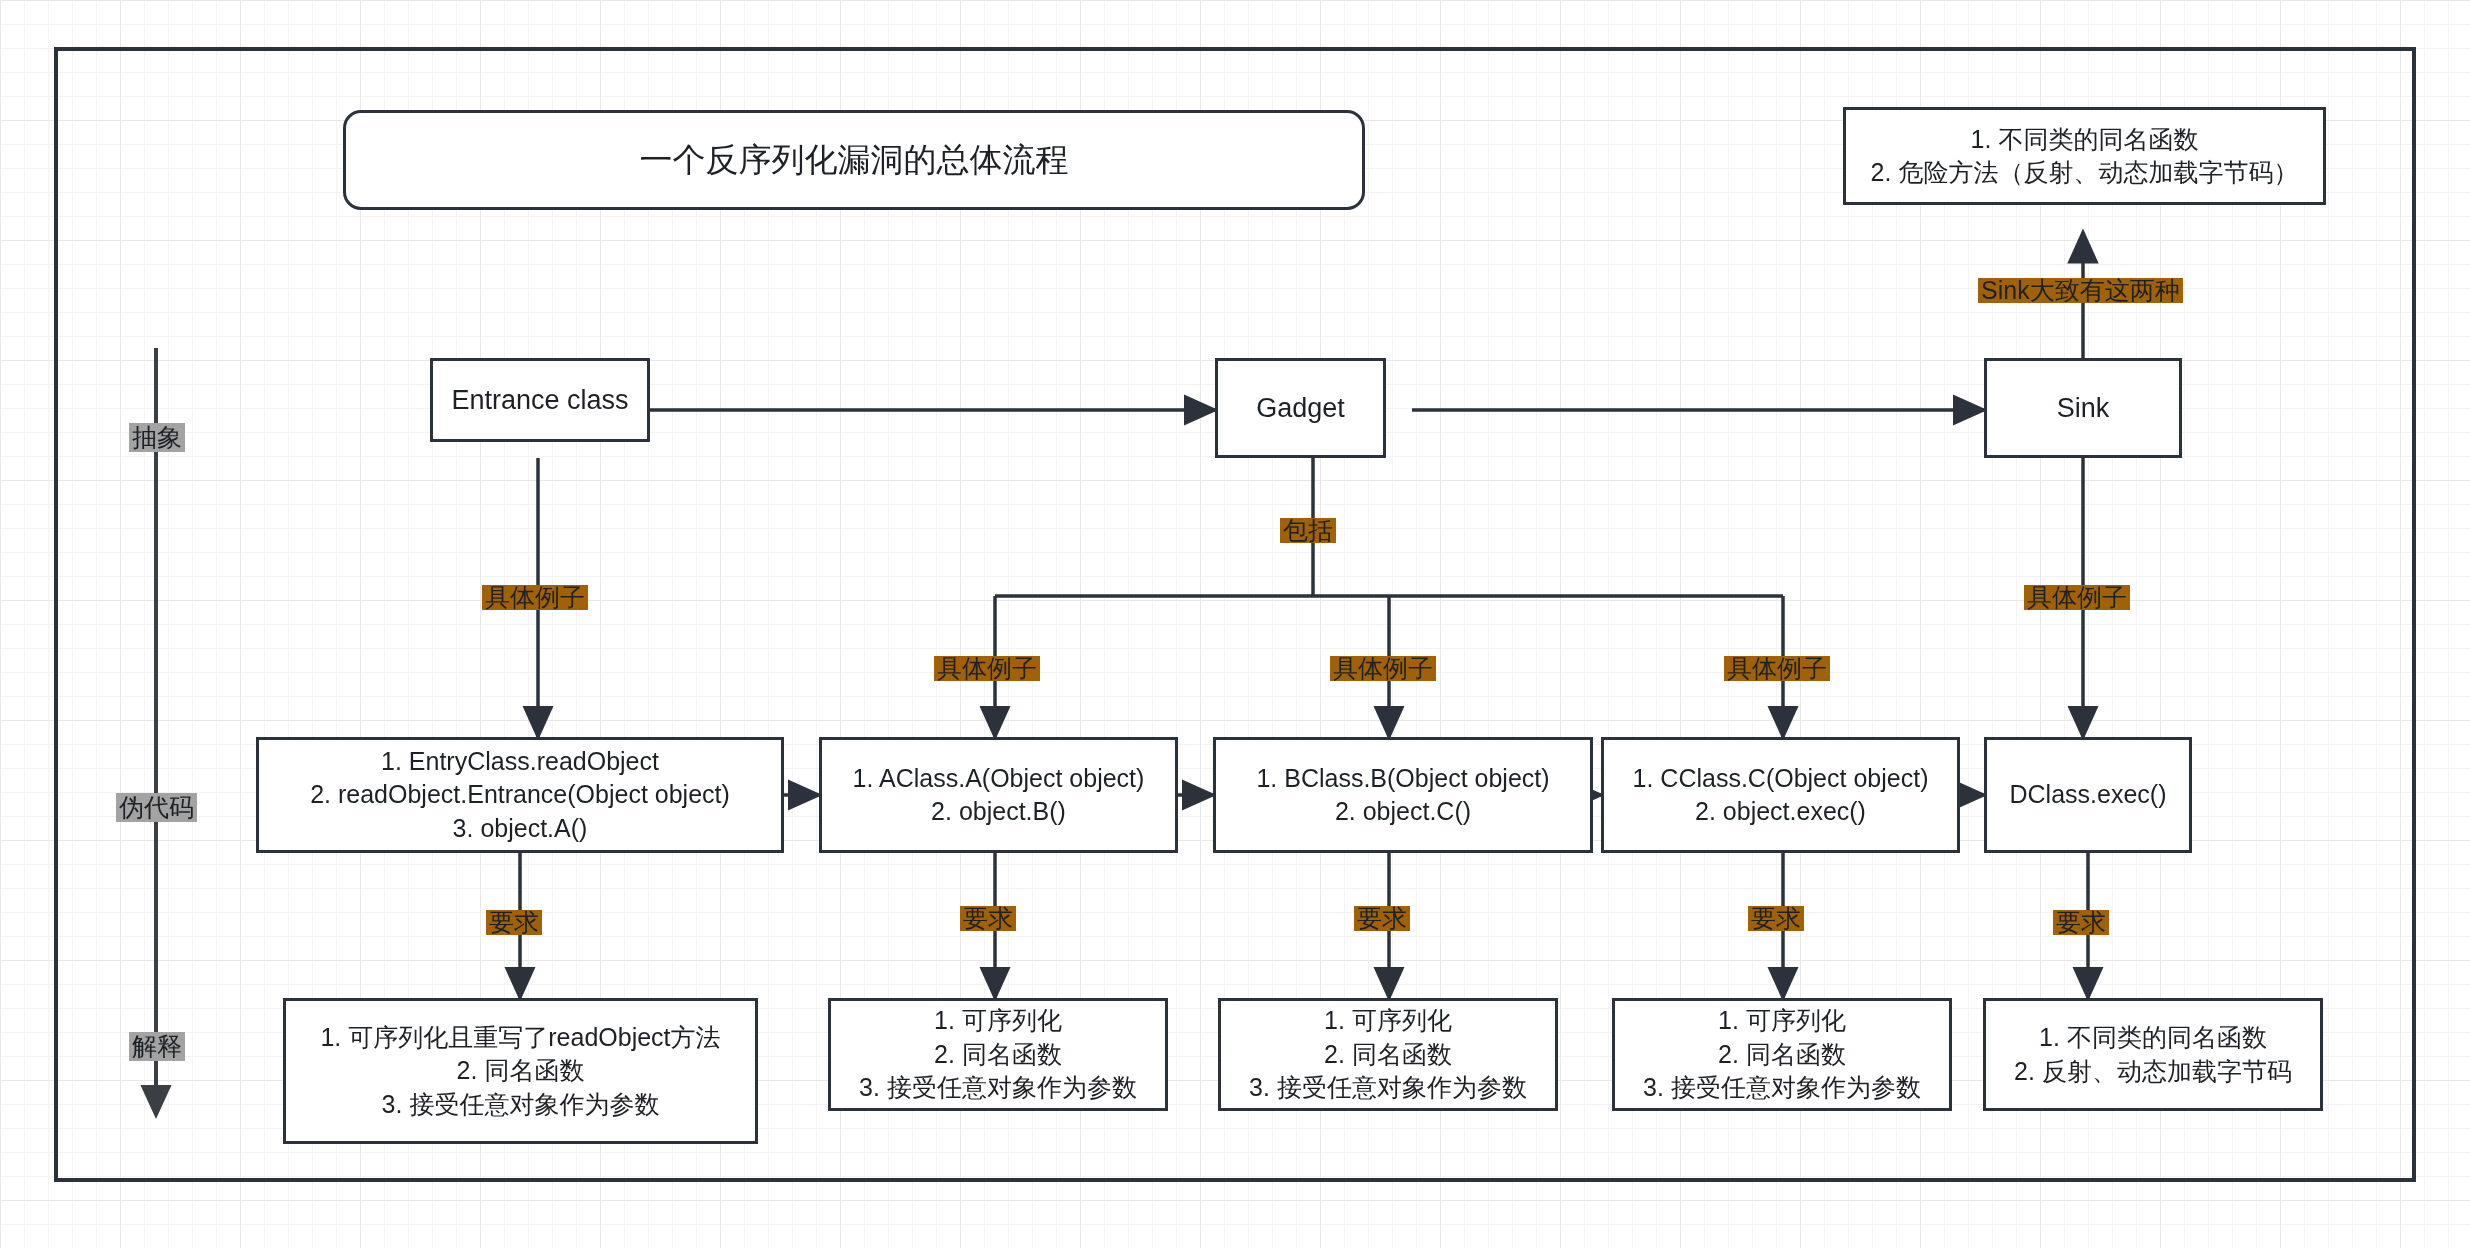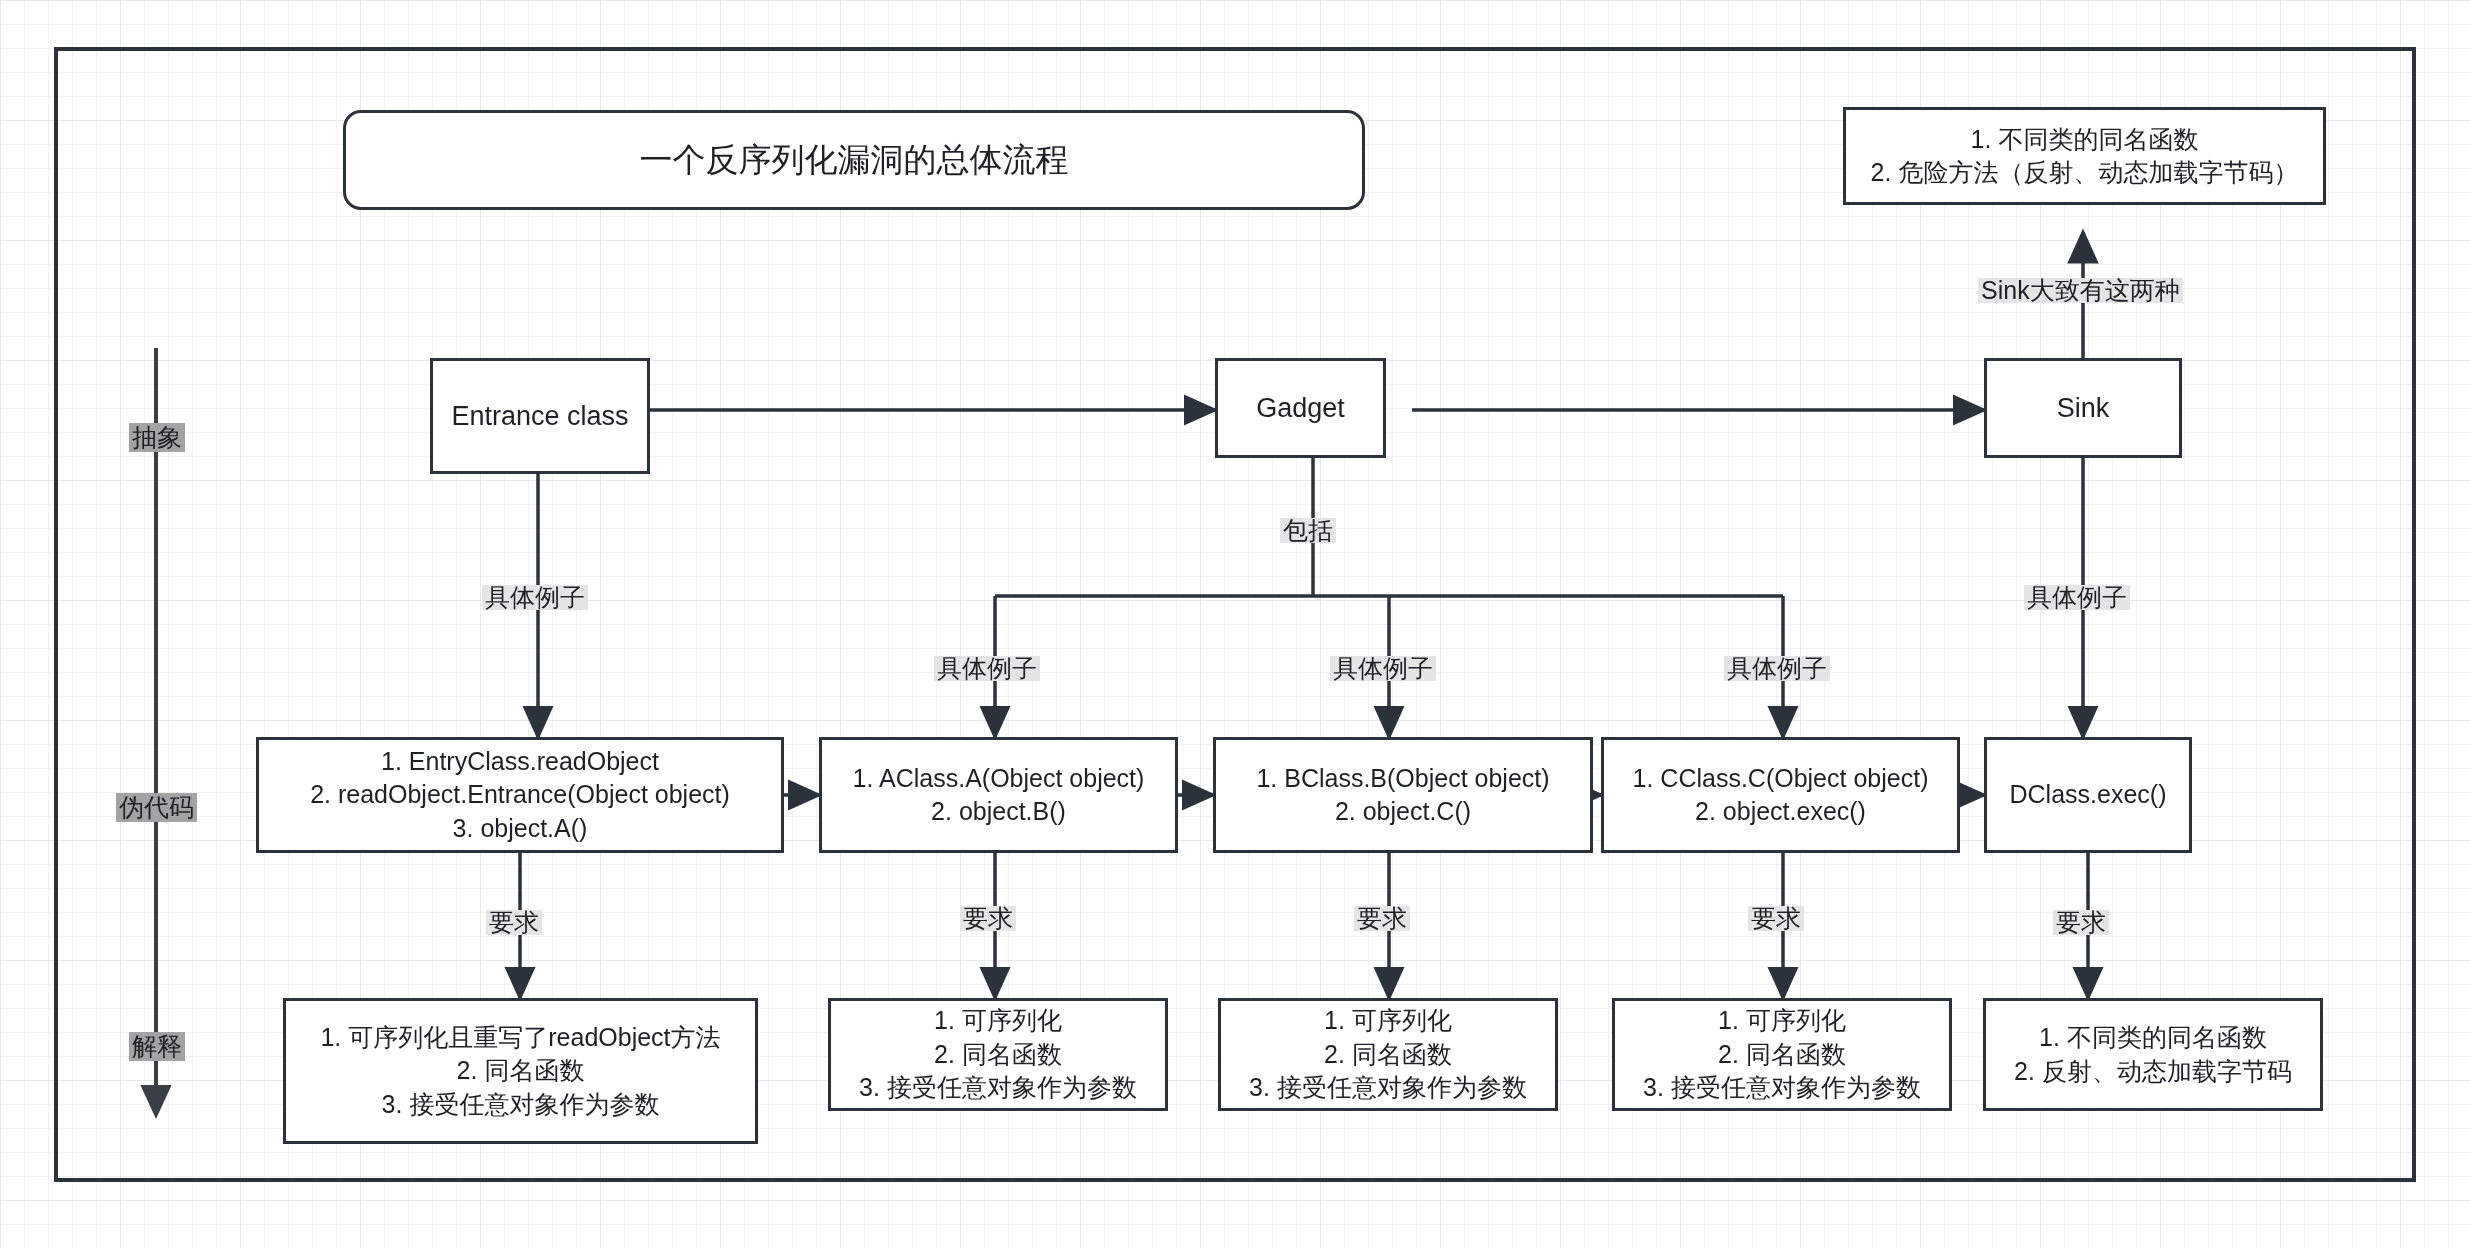--- a/index.html
+++ b/index.html
@@ -38,21 +38,21 @@
   .abs-node{font-size:27px;}
   .code-node{font-size:25px;}
   .expl-node{font-size:25px;}
   .info-node{font-size:25px;}
 
   .edge-label{
     position:absolute;
     font-size:25px;
     color:#1d2125;
     white-space:nowrap;
-    background:#e5e5e5;
+    background:#a16207;
     padding:0 3px;
     line-height:1;
   }
   .axis-label{
     position:absolute;
     font-size:25px;
     color:#1d2125;
     white-space:nowrap;
     background:#a3a3a3;
     padding:2px 3px;
@@ -106,21 +106,21 @@
     <line x1="1389" y1="853" x2="1389" y2="998" stroke="#2b323b" stroke-width="3.5" marker-end="url(#arw)"></line>
     <line x1="1783" y1="853" x2="1783" y2="998" stroke="#2b323b" stroke-width="3.5" marker-end="url(#arw)"></line>
     <line x1="2088" y1="853" x2="2088" y2="998" stroke="#2b323b" stroke-width="3.5" marker-end="url(#arw)"></line>
   </svg>
 
   <div class="node rounded title-node" style="left:343px;top:110px;width:1022px;height:100px;">一个反序列化漏洞的总体流程</div>
 
   <div class="node info-node" style="left:1843px;top:107px;width:483px;height:98px;">1. 不同类的同名函数
 2. 危险方法（反射、动态加载字节码）</div>
 
-  <div class="node abs-node" style="left:430px;top:358px;width:220px;height:116px;">Entrance class</div>
+  <div class="node abs-node" style="left:430px;top:358px;width:220px;height:84px;">Entrance class</div>
 
   <div class="node abs-node" style="left:1215px;top:358px;width:171px;height:100px;">Gadget</div>
 
   <div class="node abs-node" style="left:1984px;top:358px;width:198px;height:100px;">Sink</div>
 
   <div class="node code-node" style="left:256px;top:737px;width:528px;height:116px;">1. EntryClass.readObject
 2. readObject.Entrance(Object object)
 3. object.A()</div>
   <div class="node code-node" style="left:819px;top:737px;width:359px;height:116px;">1. AClass.A(Object object)
 2. object.B()</div>

